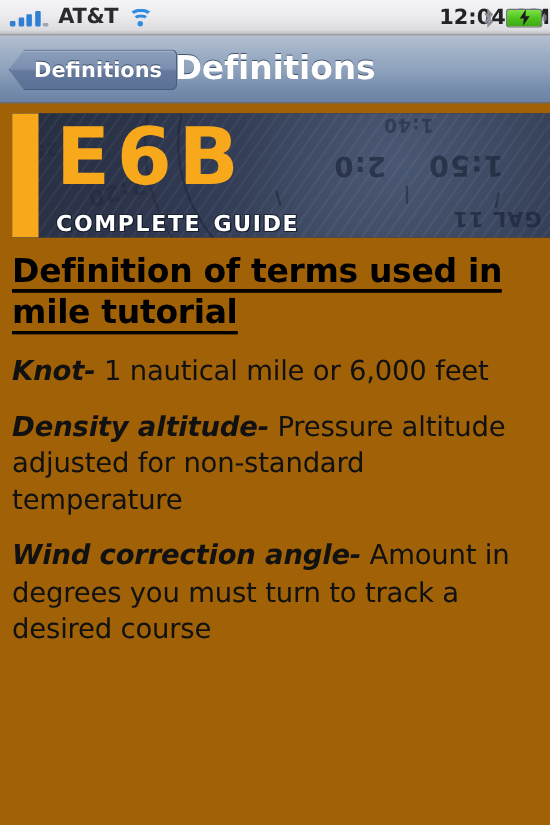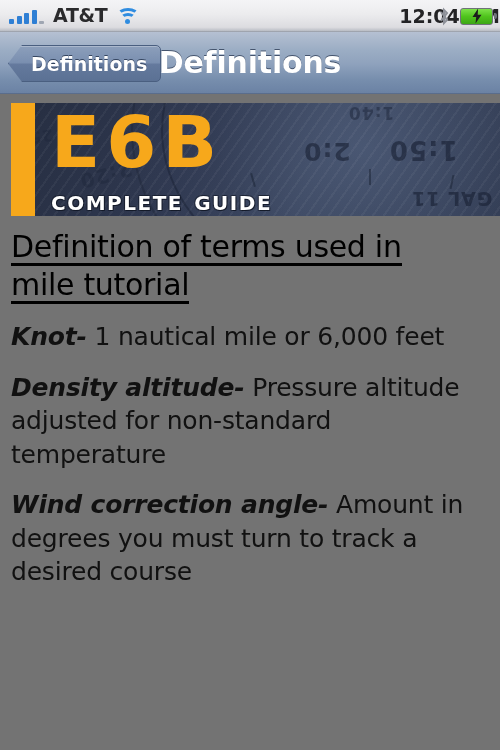--- a/index.html
+++ b/index.html
@@ -12,21 +12,21 @@
     overflow: hidden;
     background: #ffffff;
     font-family: "DejaVu Sans", sans-serif;
     -webkit-font-smoothing: antialiased;
   }
   .screen {
     position: relative;
     width: 500px;
     height: 750px;
     overflow: hidden;
-    background: #737373;
+    background: #a16207;
   }
 
   
   .status-bar {
     position: relative;
     height: 32px;
     width: 500px;
     background: linear-gradient(to bottom, #f4f4f6 0%, #ececee 45%, #dcdce0 88%, #b9bcc4 100%);
     box-sizing: border-box;
     display: flex;
@@ -286,21 +286,21 @@
       -1px -1px 0 rgba(18,24,38,0.5);
     font-family: "DejaVu Sans", sans-serif;
   }
 
   
   .content {
     padding: 12px 12px 0 11px;
   }
   .doc-heading {
     font-size: 30px;
-    font-weight: normal;
+    font-weight: bold;
     color: #000000;
     line-height: 1.27;
     margin: 0 0 16px 0;
     letter-spacing: -0.3px;
   }
   .doc-heading span {
     border-bottom: 3px solid #000;
     display: inline;
     box-shadow: inset 0 -3px 0 #000;
     border-bottom: none;

